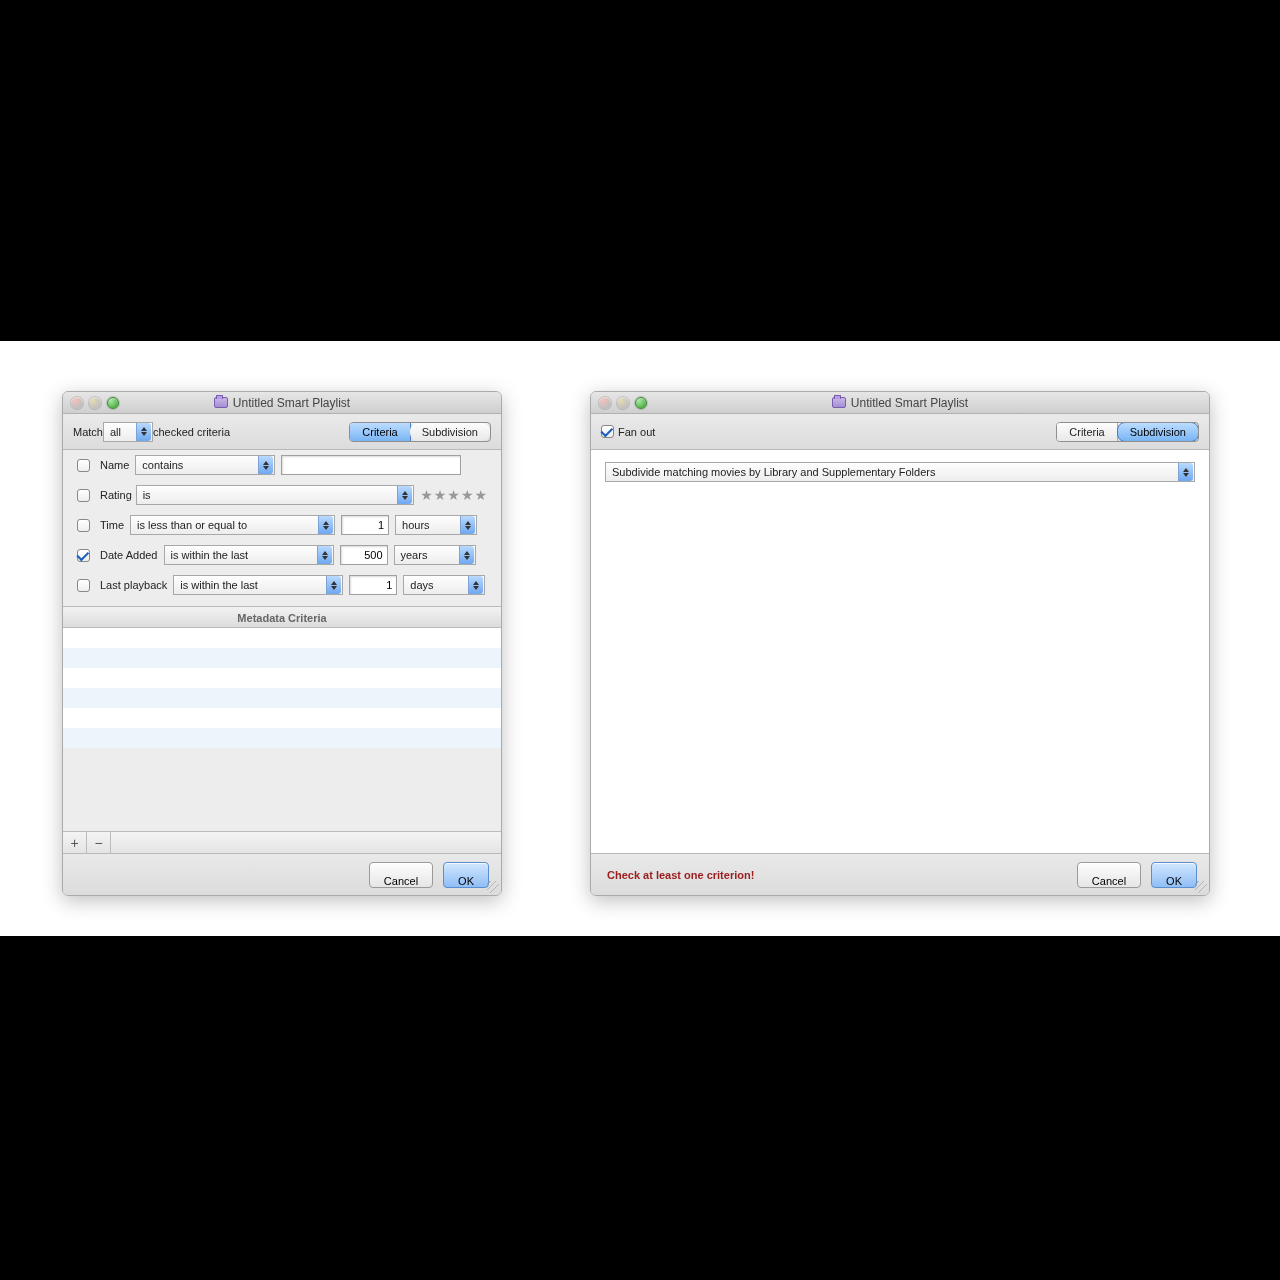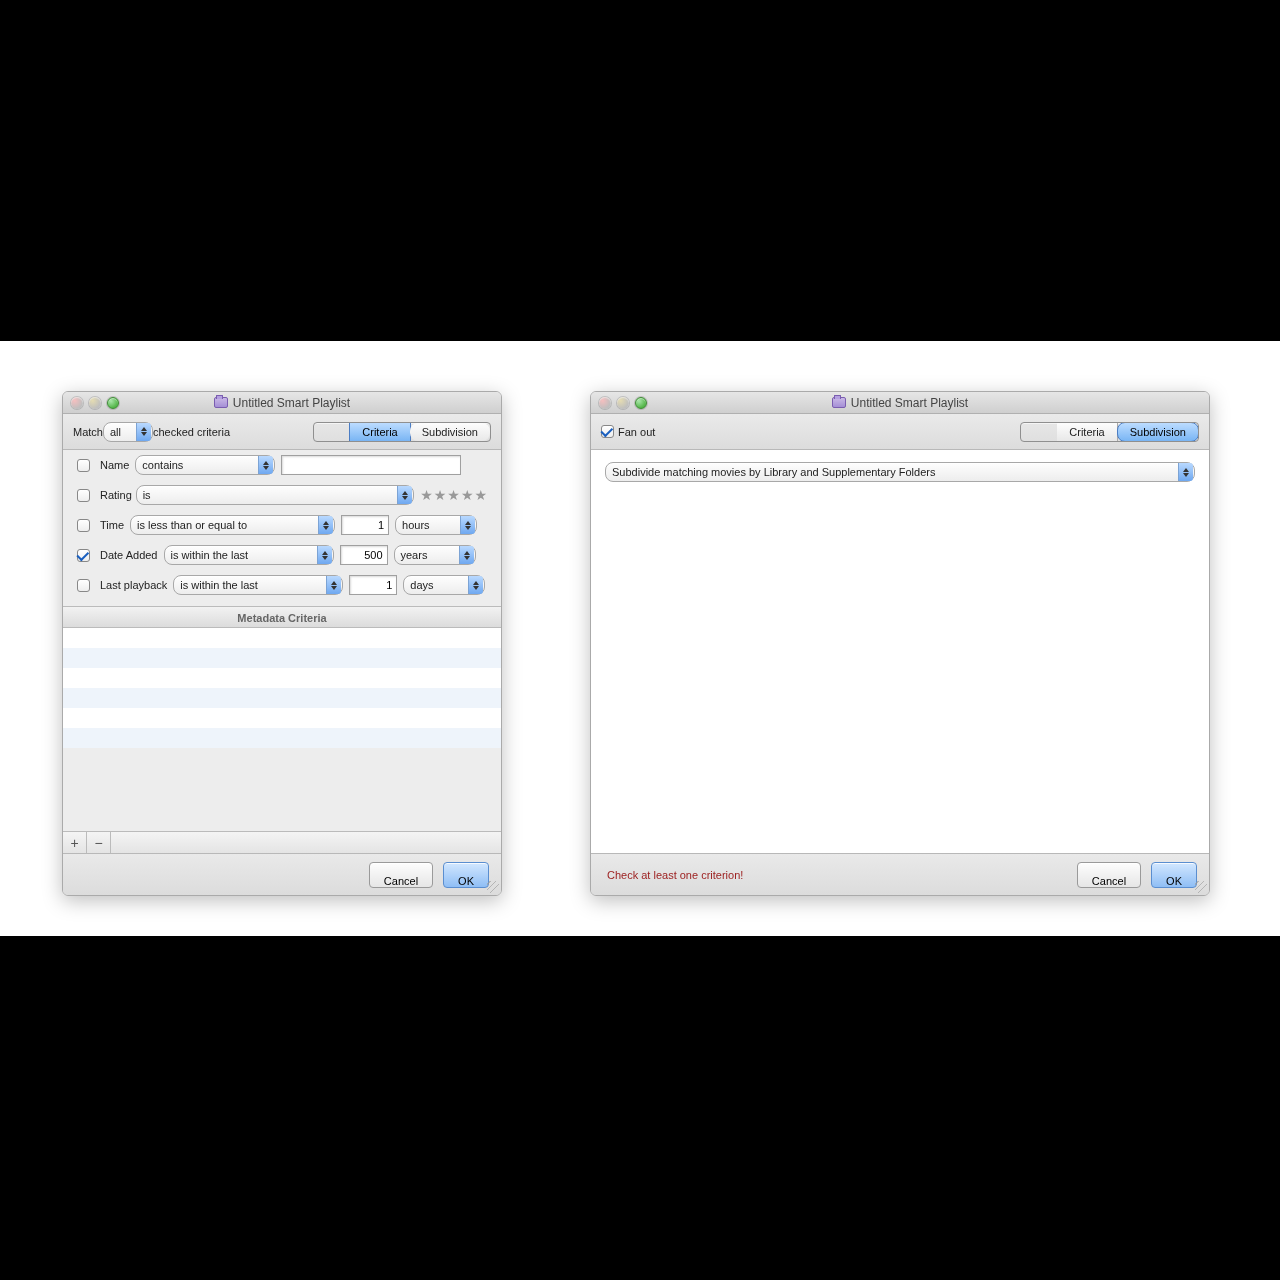--- a/index.html
+++ b/index.html
@@ -77,21 +77,20 @@
     background: linear-gradient(#eaeaea,#dcdcdc);
     border-bottom: 1px solid #b8b8b8;
   }
   .segmented {
     margin-left: auto;
     display: flex;
     border: 1px solid #8f8f8f;
     border-radius: 4px;
     overflow: hidden;
     box-shadow: inset 0 1px 0 rgba(255,255,255,0.6);
-    padding-left: 36px;
   }
   .segmented .seg {
     padding: 3px 12px;
     font-size: 11px;
     background: linear-gradient(#fdfdfd,#e8e8e8);
     border-right: 1px solid #aaa;
     cursor: default;
   }
   .segmented .seg:last-child { border-right: none; border-radius: 8px; }
   .segmented .seg.active {
@@ -101,21 +100,21 @@
     margin: -1px;
   }
 
   
   .popup {
     display: inline-flex; align-items: center;
     height: 20px;
     padding: 0 6px;
     background: linear-gradient(#fefefe,#ededed);
     border: 1px solid #a8a8a8;
-    border-radius: 8px;
+    border-radius: 0;
     box-shadow: inset 0 1px 0 rgba(255,255,255,0.7);
     position: relative;
     font-size: 11px;
     min-width: 30px;
   }
   .popup .arrows {
     width: 15px; height: 18px;
     margin-left: auto;
     margin-right: -5px;
     background: linear-gradient(#b9d9ff,#6fa8f0);
@@ -215,21 +214,21 @@
   
   .footer {
     position:absolute; bottom:0; left:0; right:0;
     height: 42px;
     background: linear-gradient(#e9e9e9,#dcdcdc);
     border-top:1px solid #b8b8b8;
     display:flex; align-items:center; justify-content:flex-end;
     padding: 0 12px; gap:10px;
   }
   .footer .warning {
-    margin-right:auto; color:#9b1c1c; font-weight:normal;
+    margin-right:auto; color:#9b1c1c; font-weight:bold;
     padding-left: 4px;
   }
   .btn-aqua {
     height: 22px; padding: 12px 14px;
     border: 1px solid #9a9a9a; border-radius: 4px;
     background: linear-gradient(#fdfdfd,#e6e6e6);
     box-shadow: inset 0 1px 0 rgba(255,255,255,0.8);
     font-size: 11px;
   }
   .btn-aqua.default {

